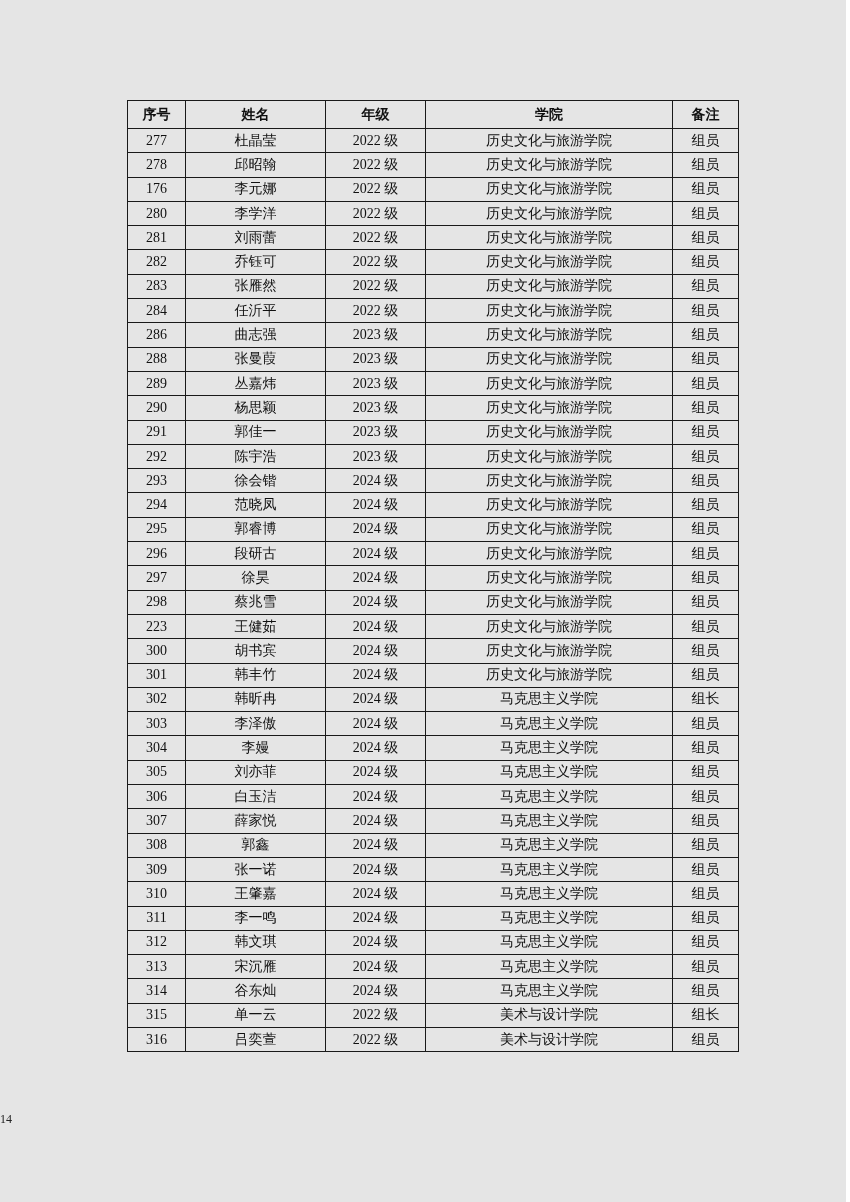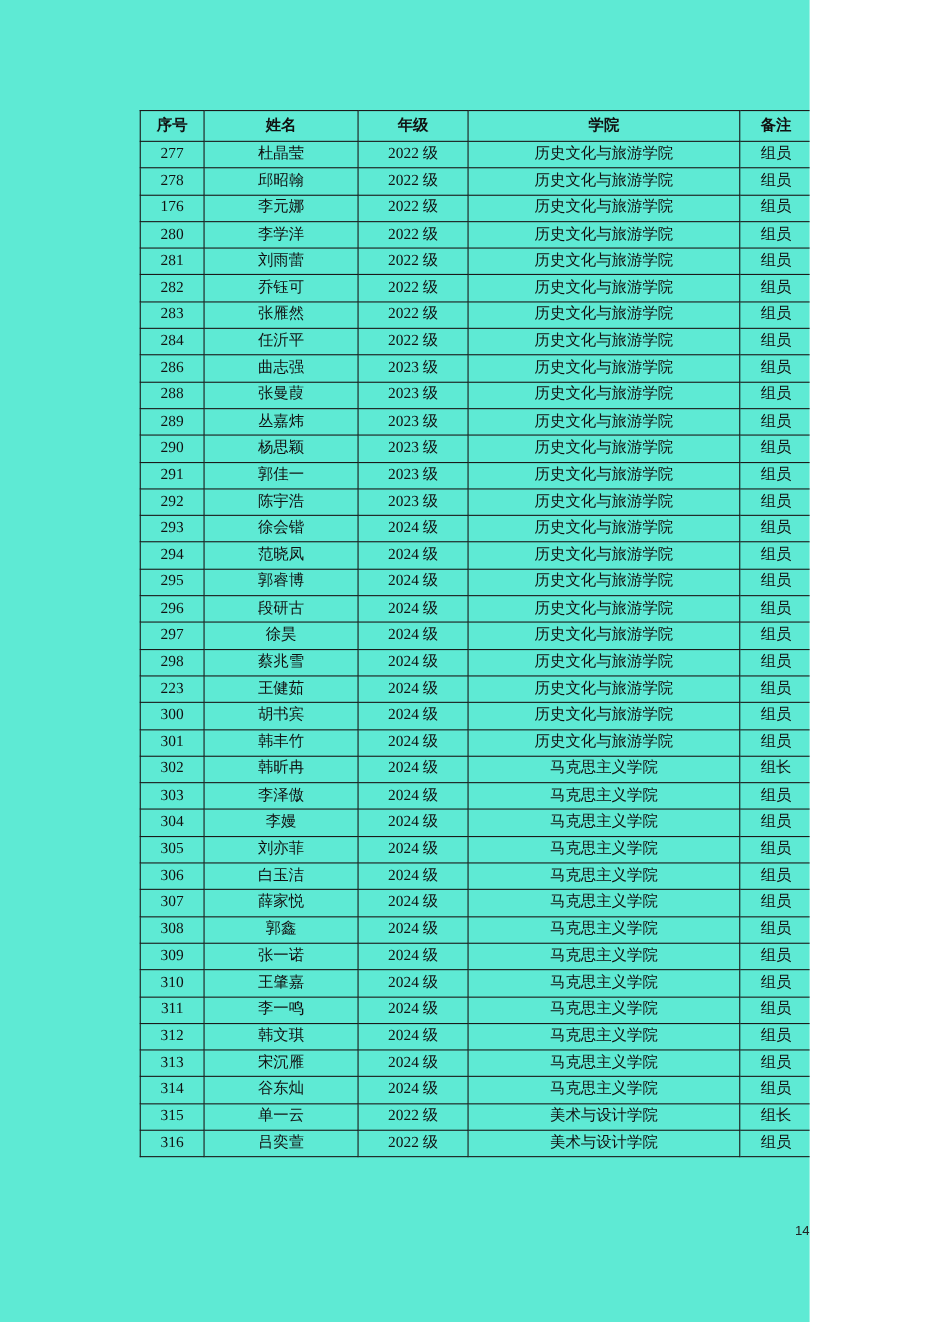--- a/index.html
+++ b/index.html
@@ -2,23 +2,23 @@
 <html><head>
 <meta charset="utf-8">
 <style>
   html, body {
     margin: 0;
     padding: 0;
     background: #ffffff;
   }
   .page {
     position: relative;
-    width: 736px;
+    width: 846px;
     height: 1202px;
-    background: #5eead4;
+    background: #e5e5e5;
     font-family: "Liberation Serif", "DejaVu Serif", serif;
     color: #111111;
     overflow: hidden;
   }
   table.roster {
     position: absolute;
     left: 127px;
     top: 100px;
     width: 611px;
     border-collapse: collapse;
@@ -45,24 +45,24 @@
   col.c-no    { width: 58px; }
   col.c-name  { width: 140px; }
   col.c-grade { width: 100px; }
   col.c-college { width: 247px; }
   col.c-note  { width: 66px; }
   .page-number {
     position: absolute;
     left: 0;
     top: 1112px;
     width: 100%;
-    text-align: right;
+    text-align: left;
     font-size: 12px;
     color: #222222;
-    font-family: Liberation Sans, sans-serif;
+    font-family: Liberation Serif, serif;
   }
 </style>
 </head>
 <body>
 
 <div class="page">
 
   <table class="roster">
     <colgroup>
       <col class="c-no">

